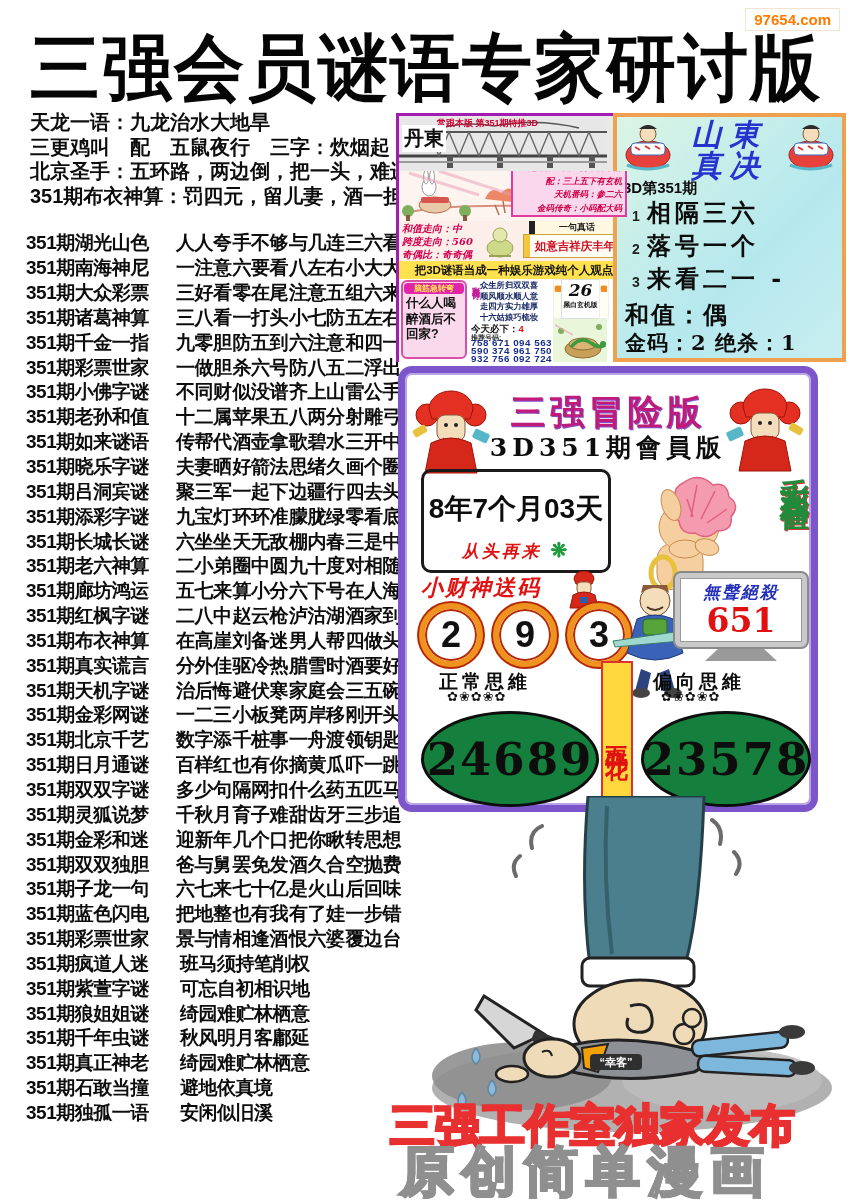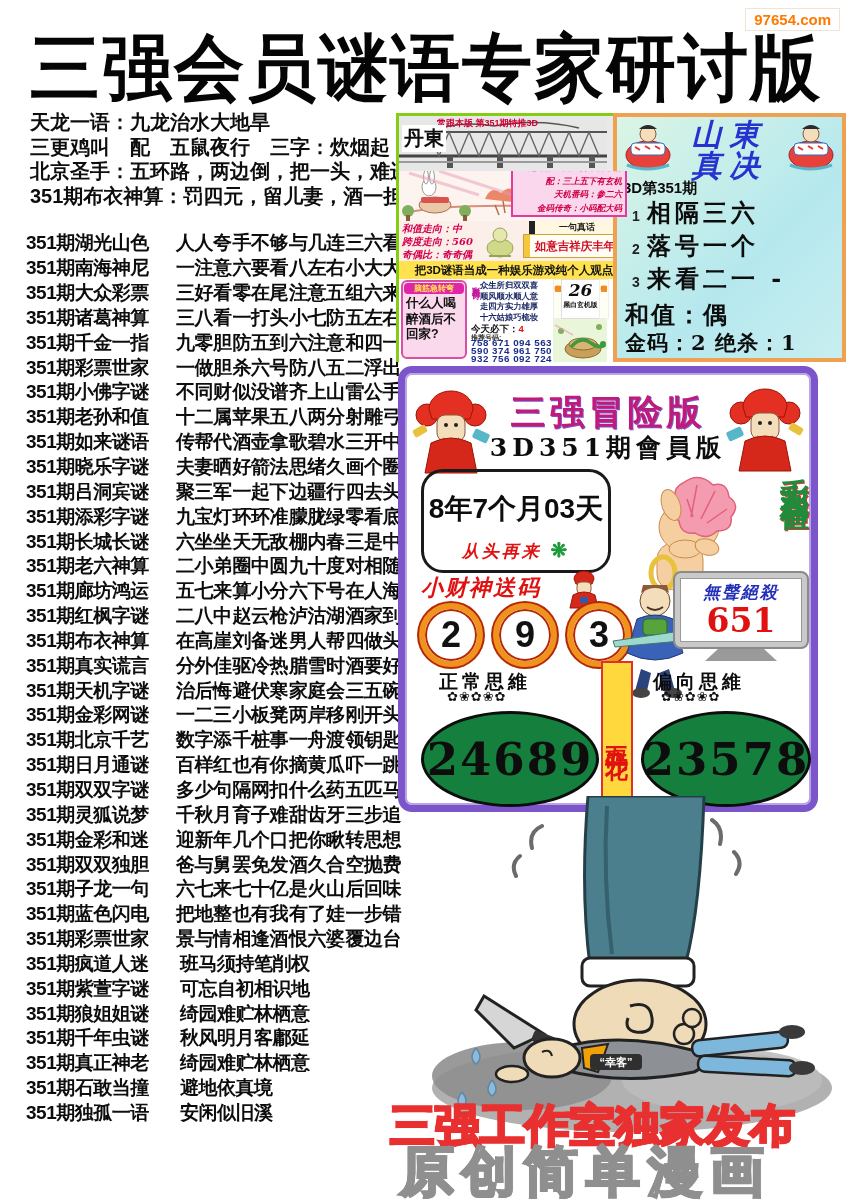--- a/index.html
+++ b/index.html
@@ -19,21 +19,21 @@
   .info-line{font-size:20px;font-weight:800;line-height:24.5px;white-space:nowrap;}
 
   
   .riddle-list{position:absolute;left:26px;top:231px;width:376px;}
   .riddle-row{height:24.85px;display:flex;align-items:center;white-space:nowrap;}
   .riddle-row .rname{width:150px;flex:none;font-size:19px;font-weight:800;letter-spacing:-0.5px;}
   .riddle-row .rcol{width:56.5px;flex:none;font-size:19px;font-weight:800;letter-spacing:-0.5px;}
   .riddle-row .rtext{font-size:19px;font-weight:800;letter-spacing:-0.5px;margin-left:4px;}
 
   
-  .dandong{position:absolute;left:396px;top:113px;width:236px;height:249px;border:3px solid #84cc16;
+  .dandong{position:absolute;left:396px;top:113px;width:236px;height:249px;border:3px solid #a21caf;
     background:#fff;box-sizing:border-box;}
   .dd-header{position:relative;height:55px;background:#e9e9e9;overflow:hidden;}
   .dd-strip{position:absolute;left:38px;top:1px;font-size:9px;color:#cc0033;font-weight:700;z-index:3;white-space:nowrap;}
   .dd-corner{position:absolute;left:3px;top:9px;font-size:20px;font-weight:900;background:#fff;
     padding:0 2px;z-index:3;font-family:"DejaVu Serif",serif;}
   .dd-sketch{position:relative;height:50px;background:#fdf4ef;overflow:hidden;}
   .dd-tipbox{position:absolute;right:2px;top:-14px;width:116px;height:60px;background:#fbd7ee;
     border:2px solid #e23ba0;z-index:4;padding:2px 3px;box-sizing:border-box;text-align:right;}
   .dd-tipbox div{font-size:8.5px;line-height:13.5px;color:#cc0044;font-weight:700;
     font-family:"DejaVu Serif",serif;font-style:italic;white-space:nowrap;}
@@ -92,21 +92,21 @@
   .sd-fig{position:absolute;top:4px;width:58px;height:52px;}
 
   
   .member{position:absolute;left:398px;top:366px;width:420px;height:446px;box-sizing:border-box;
     border:7px solid #7d55cb;border-radius:14px;background:#fff;box-shadow:0 0 0 2px #b9a4e6 inset;}
   .mb-title{position:absolute;left:0;top:16px;width:100%;text-align:center;font-size:35px;
     font-weight:900;color:#c01b7b;letter-spacing:4px;text-shadow:1px 1px 0 #7d55cb;}
   .mb-subtitle{position:absolute;left:0;top:58px;width:100%;text-align:center;font-size:25px;
     font-weight:800;color:#0d0d0d;letter-spacing:5px;font-family:"DejaVu Serif",serif;}
   .mb-days{position:absolute;left:16px;top:96px;width:190px;height:104px;border:3px solid #1a1a1a;
-    border-radius:22px;box-sizing:border-box;text-align:center;}
+    border-radius:10px;box-sizing:border-box;text-align:center;}
   .mb-days .d{margin-top:18px;font-size:28px;font-weight:900;letter-spacing:0px;white-space:nowrap;}
   .mb-days .r{margin-top:10px;font-size:17px;font-weight:800;color:#e01111;
     font-family:"DejaVu Serif",serif;font-style:italic;letter-spacing:3px;}
   .mb-days .star{color:#1f9a3c;font-style:normal;font-size:20px;}
   .mb-vert{position:absolute;left:370px;top:82px;height:200px;writing-mode:vertical-rl;
     text-orientation:upright;font-size:29px;font-weight:900;color:#1f8c3b;
     text-shadow:1px 1px 0 #d43b3b;letter-spacing:6px;font-family:"DejaVu Serif",serif;}
   .mb-send{position:absolute;left:16px;top:200px;font-size:22px;font-weight:800;color:#e01111;
     font-family:"DejaVu Serif",serif;font-style:italic;letter-spacing:2px;white-space:nowrap;}
   .mb-digits{position:absolute;left:14px;top:230px;display:flex;gap:10px;}

